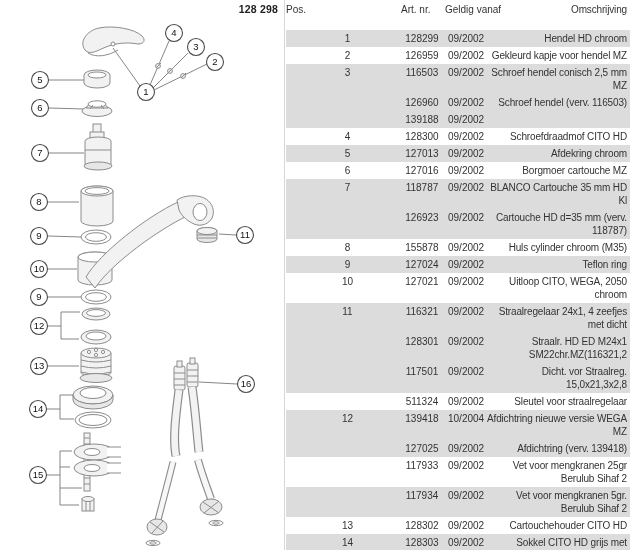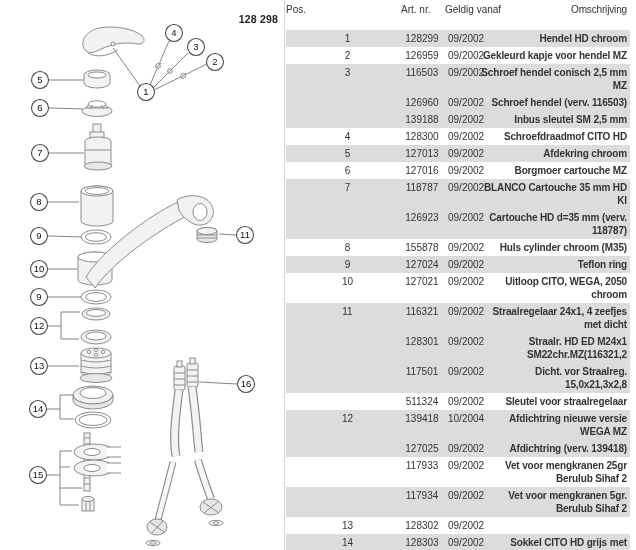--- a/index.html
+++ b/index.html
@@ -13,36 +13,36 @@
   #diagram-svg{display:block;}
   .ln{stroke:#8c8c8c;stroke-width:1;fill:none;}
   .lead{stroke:#777;stroke-width:0.9;fill:none;}
   .fw{fill:#ffffff;stroke:#8c8c8c;stroke-width:1;}
   .fg{fill:#f2f2f2;stroke:#8c8c8c;stroke-width:1;}
   .fd{fill:#e7e7e7;stroke:#8c8c8c;stroke-width:1;}
   .co{fill:#ffffff;stroke:#4a4a4a;stroke-width:1.1;}
   .cot{font-size:9.5px;fill:#111;text-anchor:middle;font-family:"Liberation Sans","DejaVu Sans",sans-serif;}
   
   .ref{
-    position:absolute;left:215px;top:13px;width:63px;text-align:right;
+    position:absolute;left:215px;top:3px;width:63px;text-align:right;
     font-weight:bold;font-size:10.5px;color:#222;letter-spacing:0.2px;
   }
   
   .divider{position:absolute;left:284px;top:0;width:1px;height:550px;background:#d8d8d8;}
   
   .parts-table{position:absolute;left:286px;top:0;width:344px;font-size:10px;line-height:13px;}
   .thead,.row{display:grid;grid-template-columns:115px 44px 36px 1fr;box-sizing:border-box;}
   .thead{min-height:30px;padding-top:3px;color:#333;}
   .row{min-height:17px;padding:2px 0;}
   .row.shaded{background:#dcdcdc;}
   .c-pos{text-align:center;padding-left:8px;}
   .c-art{text-align:center;padding-right:2px;white-space:nowrap;}
   .c-val{padding-left:3px;white-space:nowrap;}
   .c-desc{padding-left:2px;padding-right:3px;letter-spacing:-0.15px;text-align:right;}
-  .hang{padding-left:12px;text-indent:-12px;font-weight:bold;}
+  .hang{padding-left:12px;text-indent:-12px;}
   .hang-sm{padding-left:4px;text-indent:-4px;}
   .h-pos{text-align:left;padding-left:0;}
   .h-art{text-align:left;padding-right:2px;}
 </style>
 </head>
 <body>
 
 <div id="diagram-wrap">
   <svg id="diagram-svg" width="283" height="550" viewBox="0 0 283 550" xmlns="http://www.w3.org/2000/svg">
 
@@ -311,21 +311,20 @@
       <div class="row shaded">
     <div class="c-pos"></div>
     <div class="c-art">126960</div>
     <div class="c-val">09/2002</div>
     <div class="c-desc hang">Schroef hendel (verv. 116503)</div>
   </div>
       <div class="row shaded">
     <div class="c-pos"></div>
     <div class="c-art">139188</div>
     <div class="c-val">09/2002</div>
-    <div class="c-desc hang">Inbus sleutel SM 2,5 mm</div>
   </div>
       <div class="row">
     <div class="c-pos">4</div>
     <div class="c-art">128300</div>
     <div class="c-val">09/2002</div>
     <div class="c-desc hang">Schroefdraadmof CITO HD</div>
   </div>
       <div class="row shaded">
     <div class="c-pos">5</div>
     <div class="c-art">127013</div>
@@ -413,20 +412,21 @@
       <div class="row shaded">
     <div class="c-pos"></div>
     <div class="c-art">117934</div>
     <div class="c-val">09/2002</div>
     <div class="c-desc hang">Vet voor mengkranen 5gr. Berulub Sihaf 2</div>
   </div>
       <div class="row">
     <div class="c-pos">13</div>
     <div class="c-art">128302</div>
     <div class="c-val">09/2002</div>
+    <div class="c-desc hang">Cartouchehouder CITO HD</div>
   </div>
       <div class="row shaded">
     <div class="c-pos">14</div>
     <div class="c-art">128303</div>
     <div class="c-val">09/2002</div>
     <div class="c-desc hang">Sokkel CITO HD grijs met dichting</div>
   </div>
     </div>
 
 </div>

